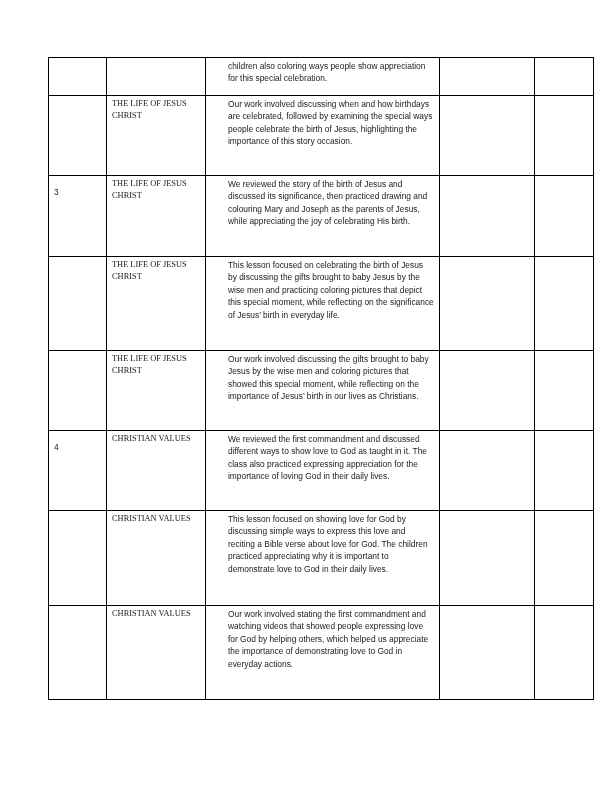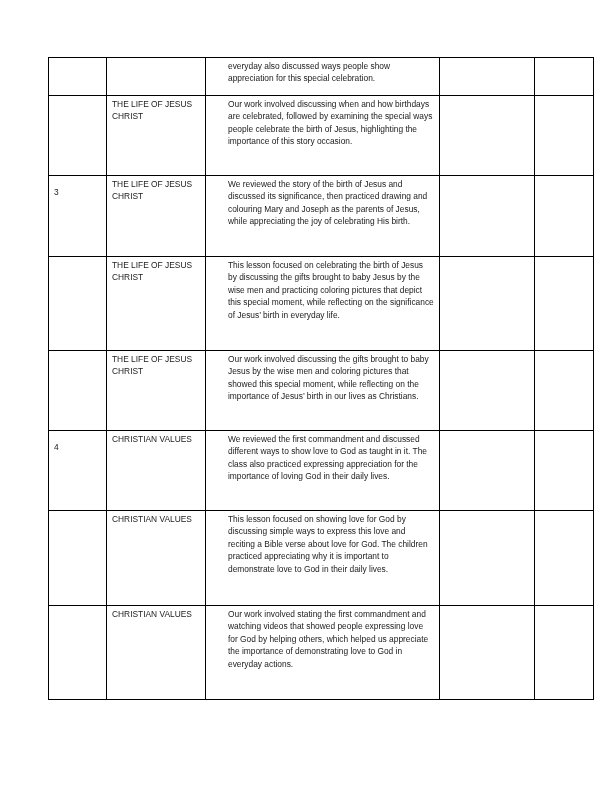--- a/index.html
+++ b/index.html
@@ -10,41 +10,41 @@
                  table-layout: fixed; width: 545px; }
   table.record td { border: 1px solid #000; vertical-align: top; padding: 2px 5px 4px 5px;
                     font-size: 8.4px; line-height: 12.4px; }
   col.c-week { width: 58px; }
   col.c-theme { width: 99px; }
   col.c-desc { width: 234px; }
   col.c-e1 { width: 95px; }
   col.c-e2 { width: 59px; }
   .week-num { display: block; margin-top: 8px; }
   .desc { padding-left: 22px !important; }
-  .theme { padding-left: 5px; }
+  .theme { padding-left: 5px; font-family: Liberation Serif, serif; }
 </style>
 </head>
 <body>
 
 <div class="page">
   <table class="record">
     <colgroup>
       <col class="c-week">
         <col class="c-theme">
         <col class="c-desc">
         <col class="c-e1">
         <col class="c-e2">
     </colgroup>
     <tbody>
       <tr style="height:38px">
         <td>
             <span class="week-num"></span>
           </td>
         <td class="theme"></td>
-        <td class="desc">everyday also discussed ways people show appreciation for this special celebration.</td>
+        <td class="desc">children also coloring ways people show appreciation for this special celebration.</td>
         <td></td>
         <td></td>
       </tr>
       <tr style="height:80px">
         <td>
             <span class="week-num"></span>
           </td>
         <td class="theme">THE LIFE OF JESUS CHRIST</td>
         <td class="desc">Our work involved discussing when and how birthdays are celebrated, followed by examining the special ways people celebrate the birth of Jesus, highlighting the importance of this story occasion.</td>
         <td></td>

